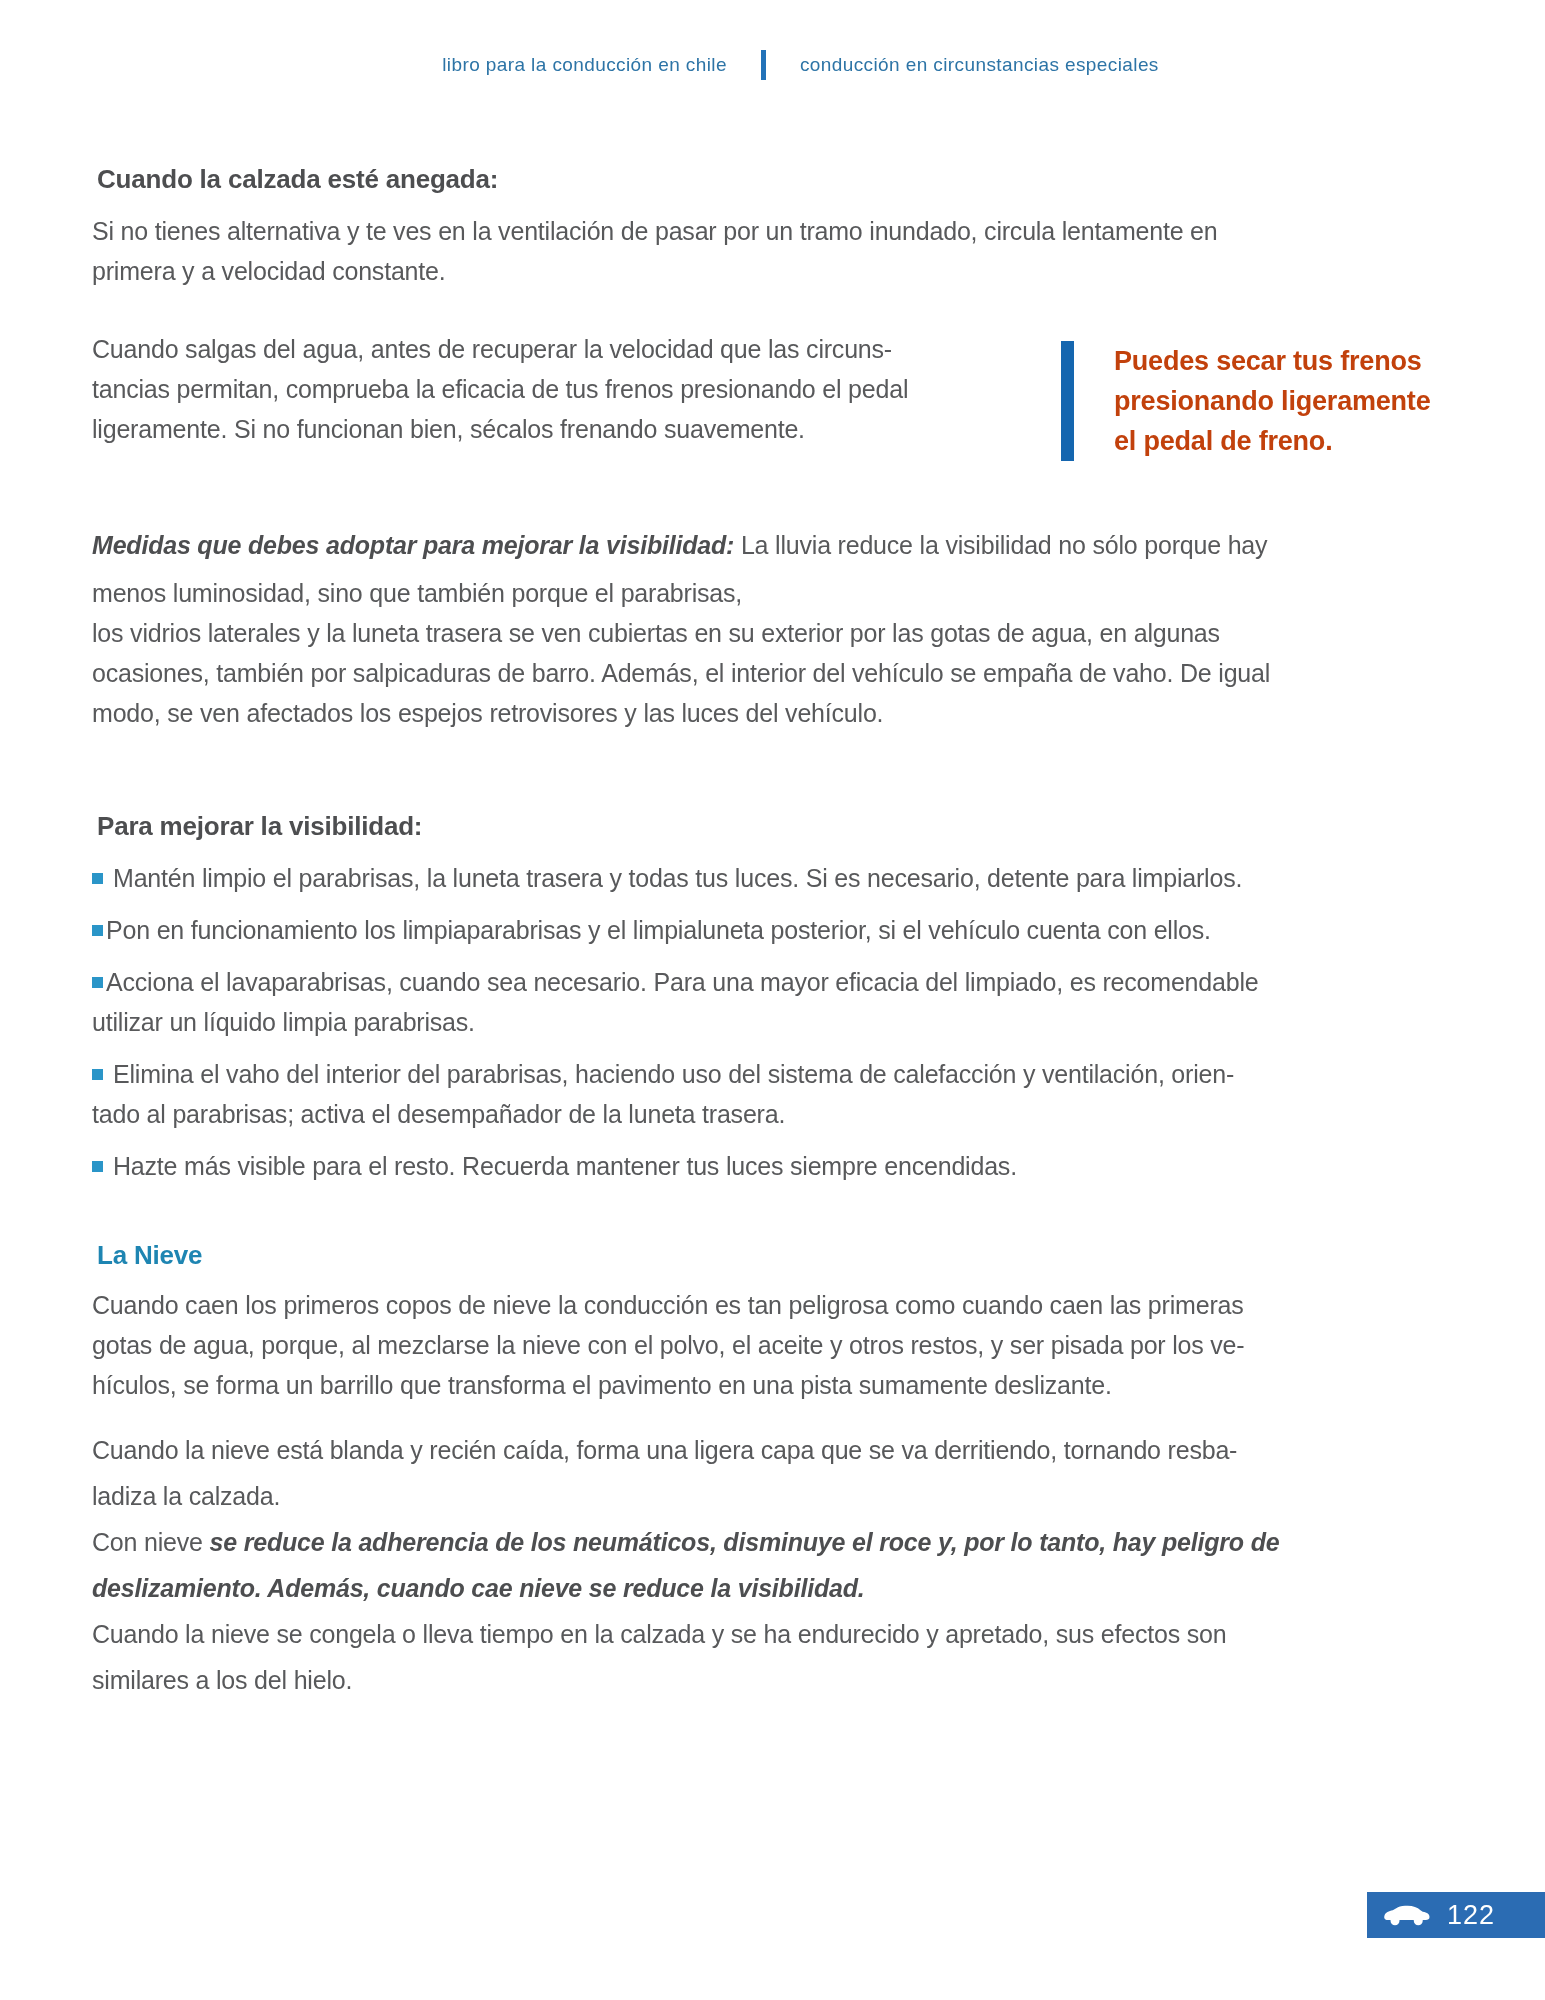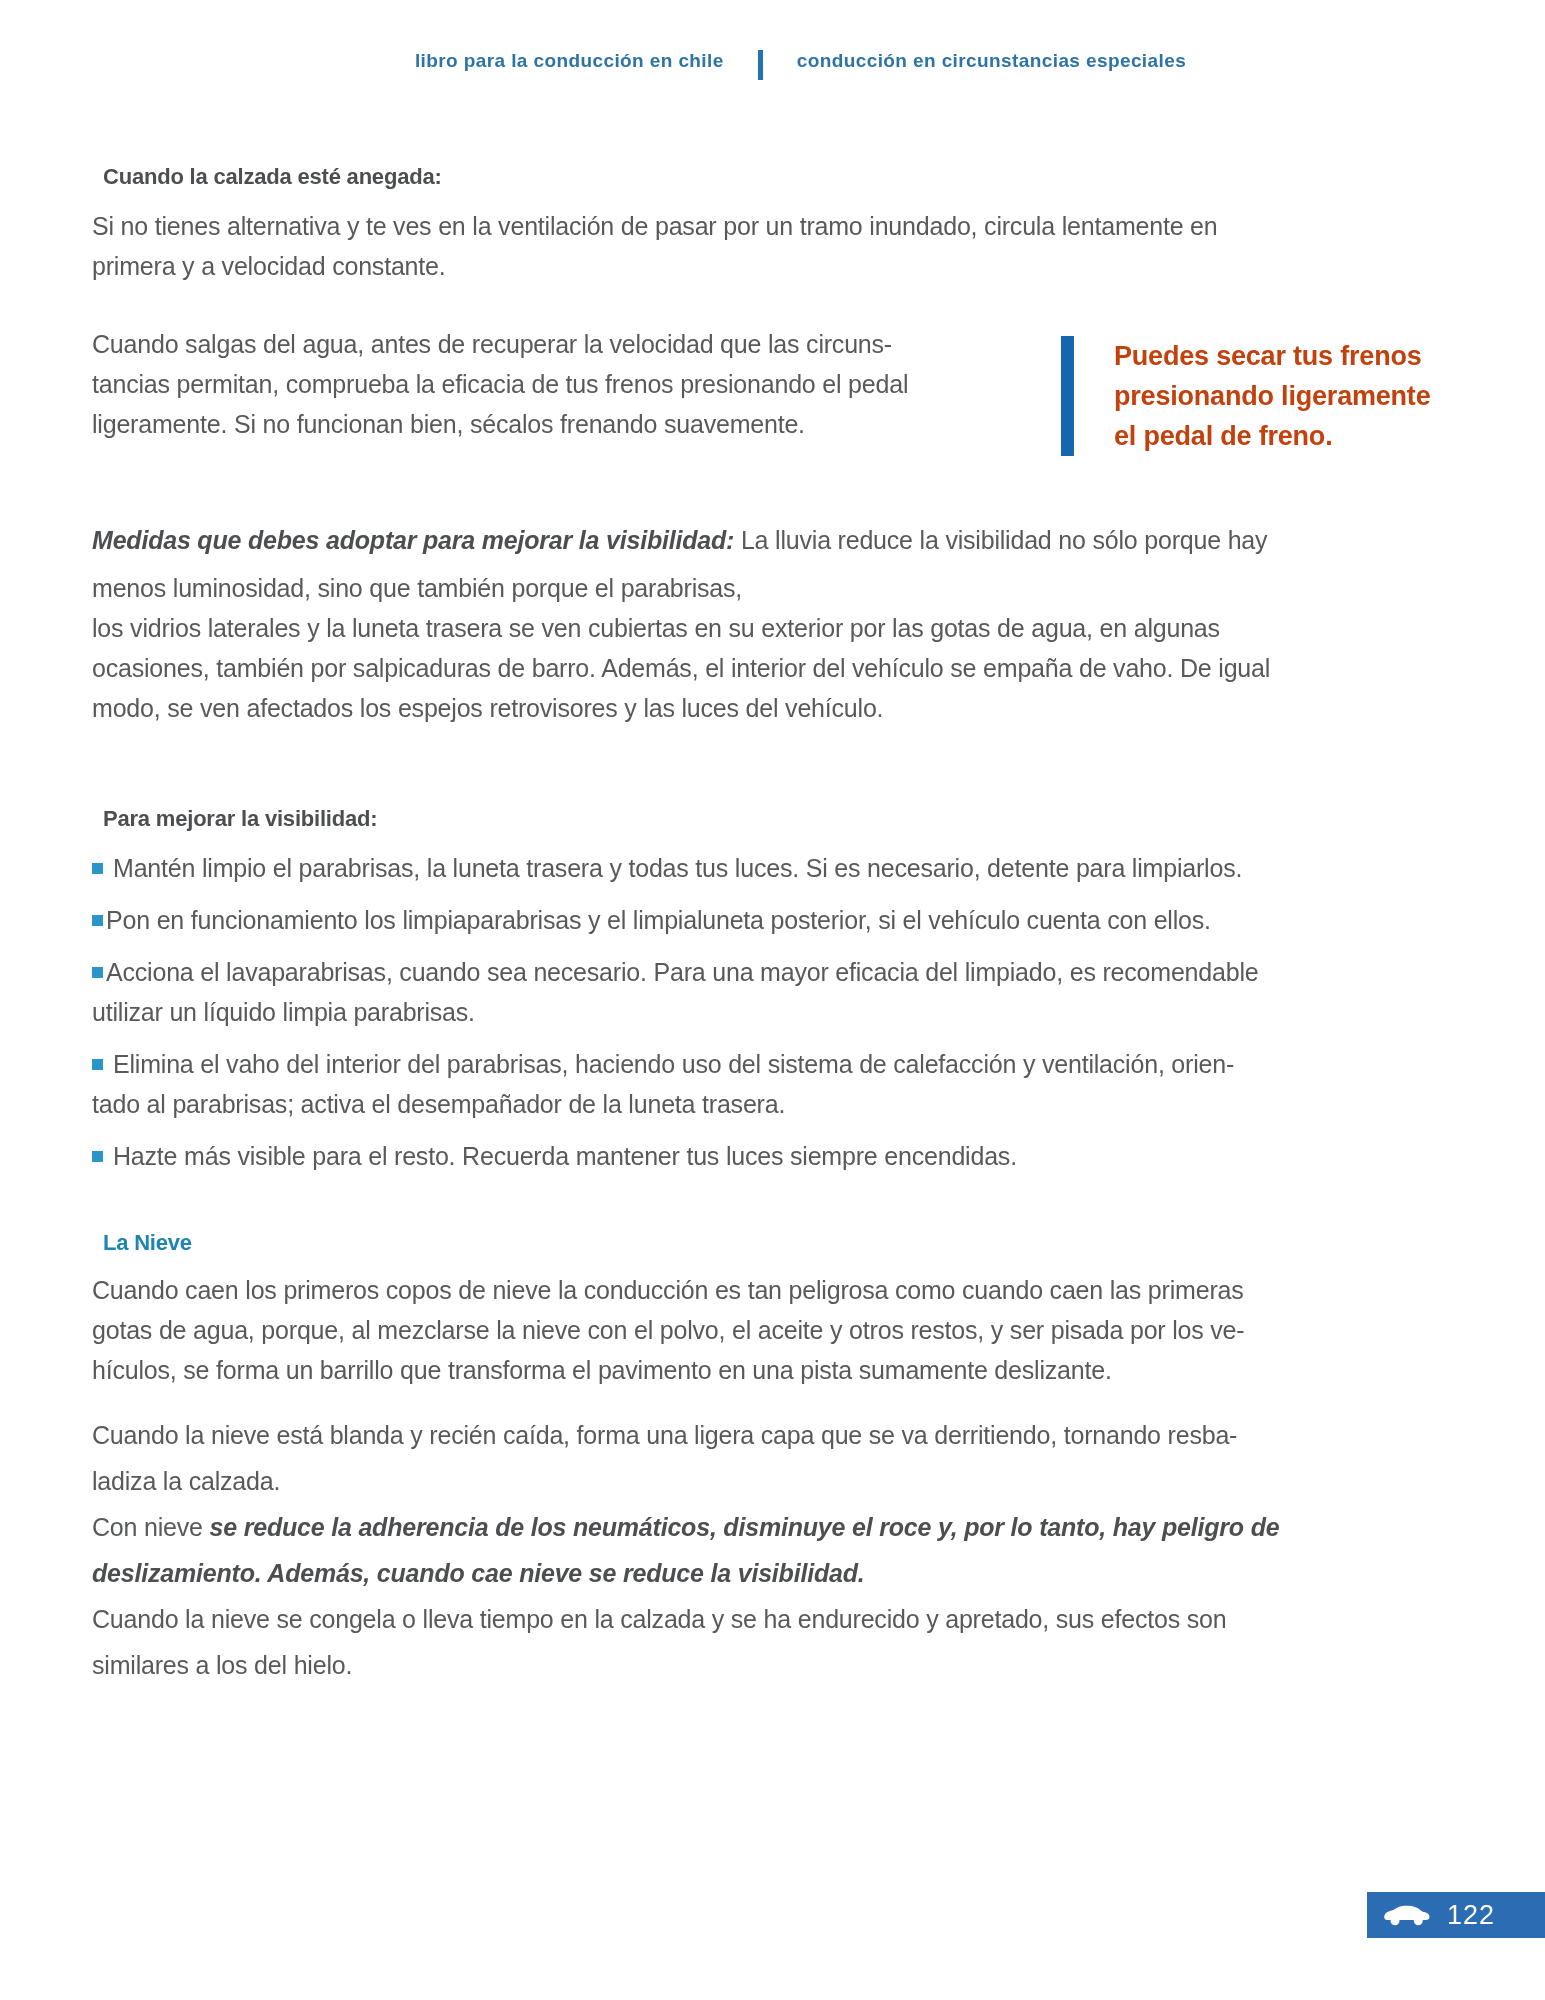--- a/index.html
+++ b/index.html
@@ -6,27 +6,27 @@
   body {
     width:1545px; height:2000px; position:relative;
     background:#ffffff; color:#58595b;
     font-family:"Liberation Sans", sans-serif;
     overflow:hidden;
   }
   .page { position:absolute; inset:0; padding:0 92px; box-sizing:border-box; }
 
   
   .header {
-    display:flex; justify-content:center; gap:34px;
+    display:flex; justify-content:center; align-items:center; gap:34px;
     padding-top:50px; transform:translateX(28px);
-    color:#2d74a6; font-size:19px; letter-spacing:0.4px;font-weight:bold;
+    color:#2d74a6; font-size:19px; letter-spacing:0.4px;
   }
   .header-divider { width:5px; height:30px; background:#2272b8; flex:0 0 auto; }
 
-  h3 { font-size:22px; font-weight:bold; color:#4d4e50; margin:11px; letter-spacing:-0.2px; }
+  h3 { font-size:26px; font-weight:bold; color:#4d4e50; margin:5px; letter-spacing:-0.2px; }
   p  { margin:0; font-size:25px; line-height:40px; letter-spacing:-0.2px; }
   .prewrap { white-space:pre-line; }
   b.lead { color:#4d4e50;font-style:italic; }
 
   .section-anegada { margin-top:84px; }
   .p-first { margin-top:16px; }
 
   .row-with-callout { display:flex; margin-top:38px; }
   .p-salgas { width:905px; flex:0 0 auto; }
   .callout {

